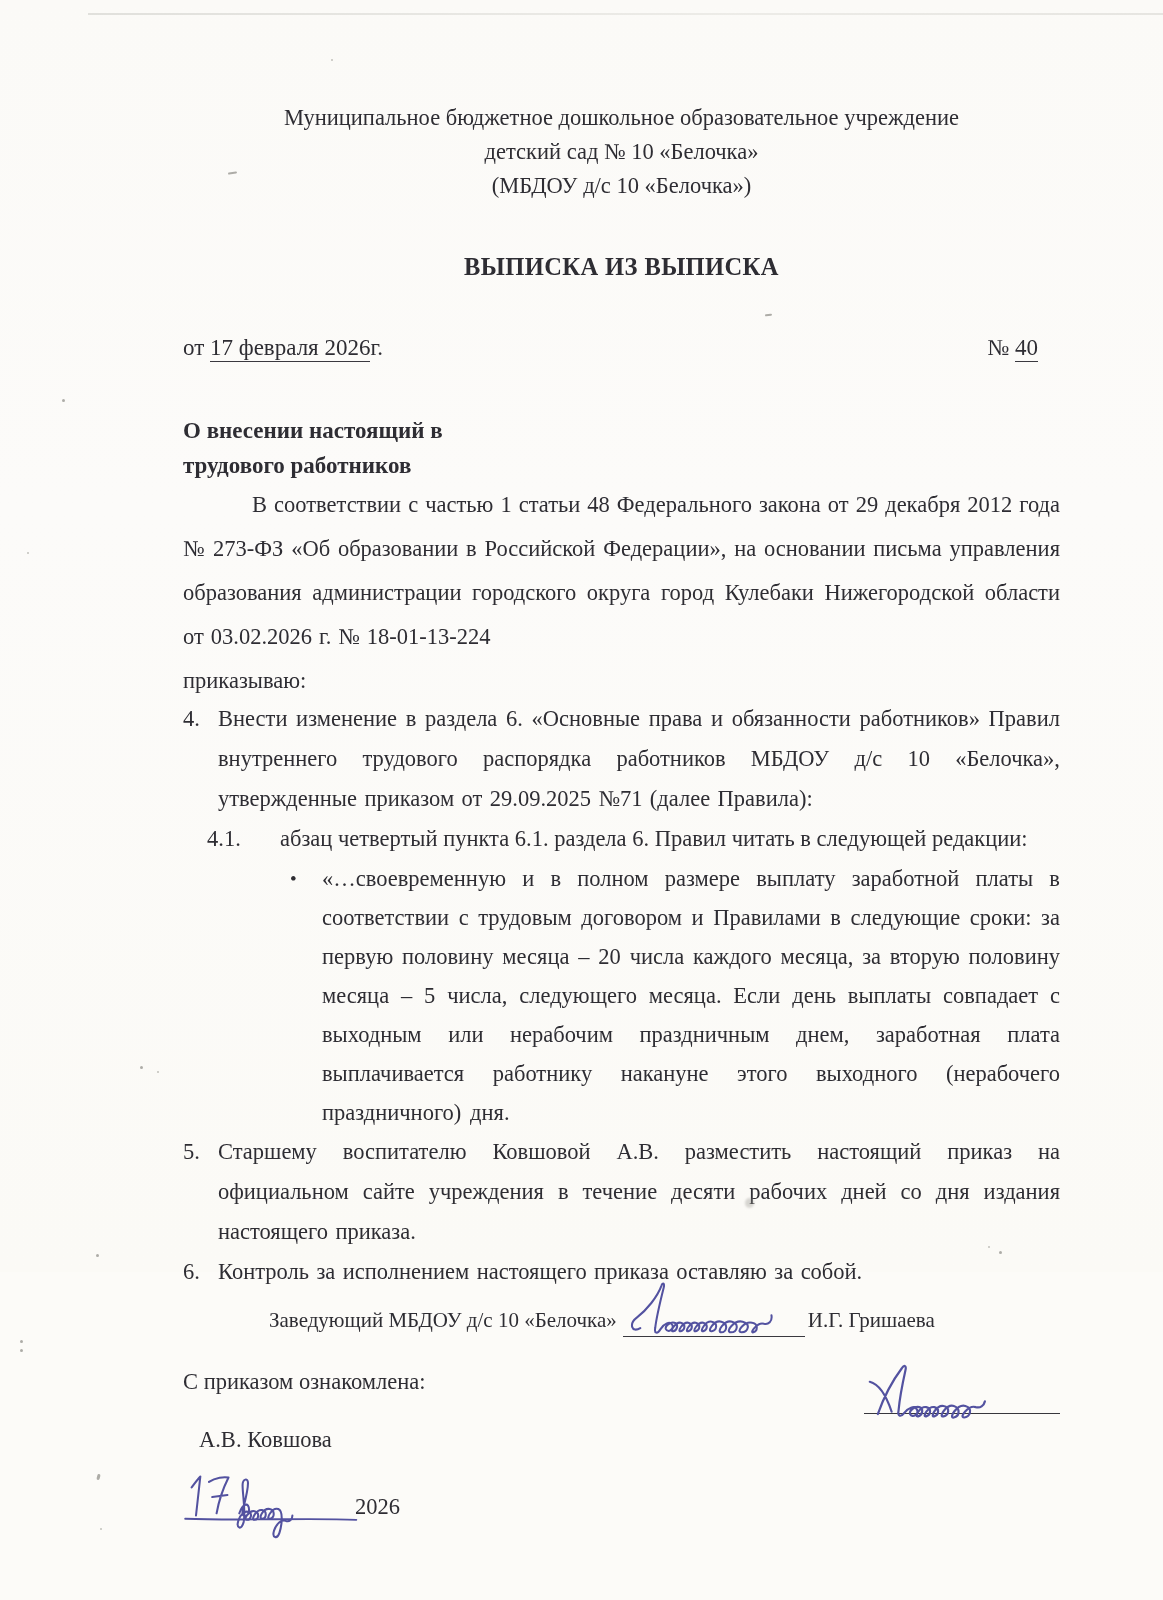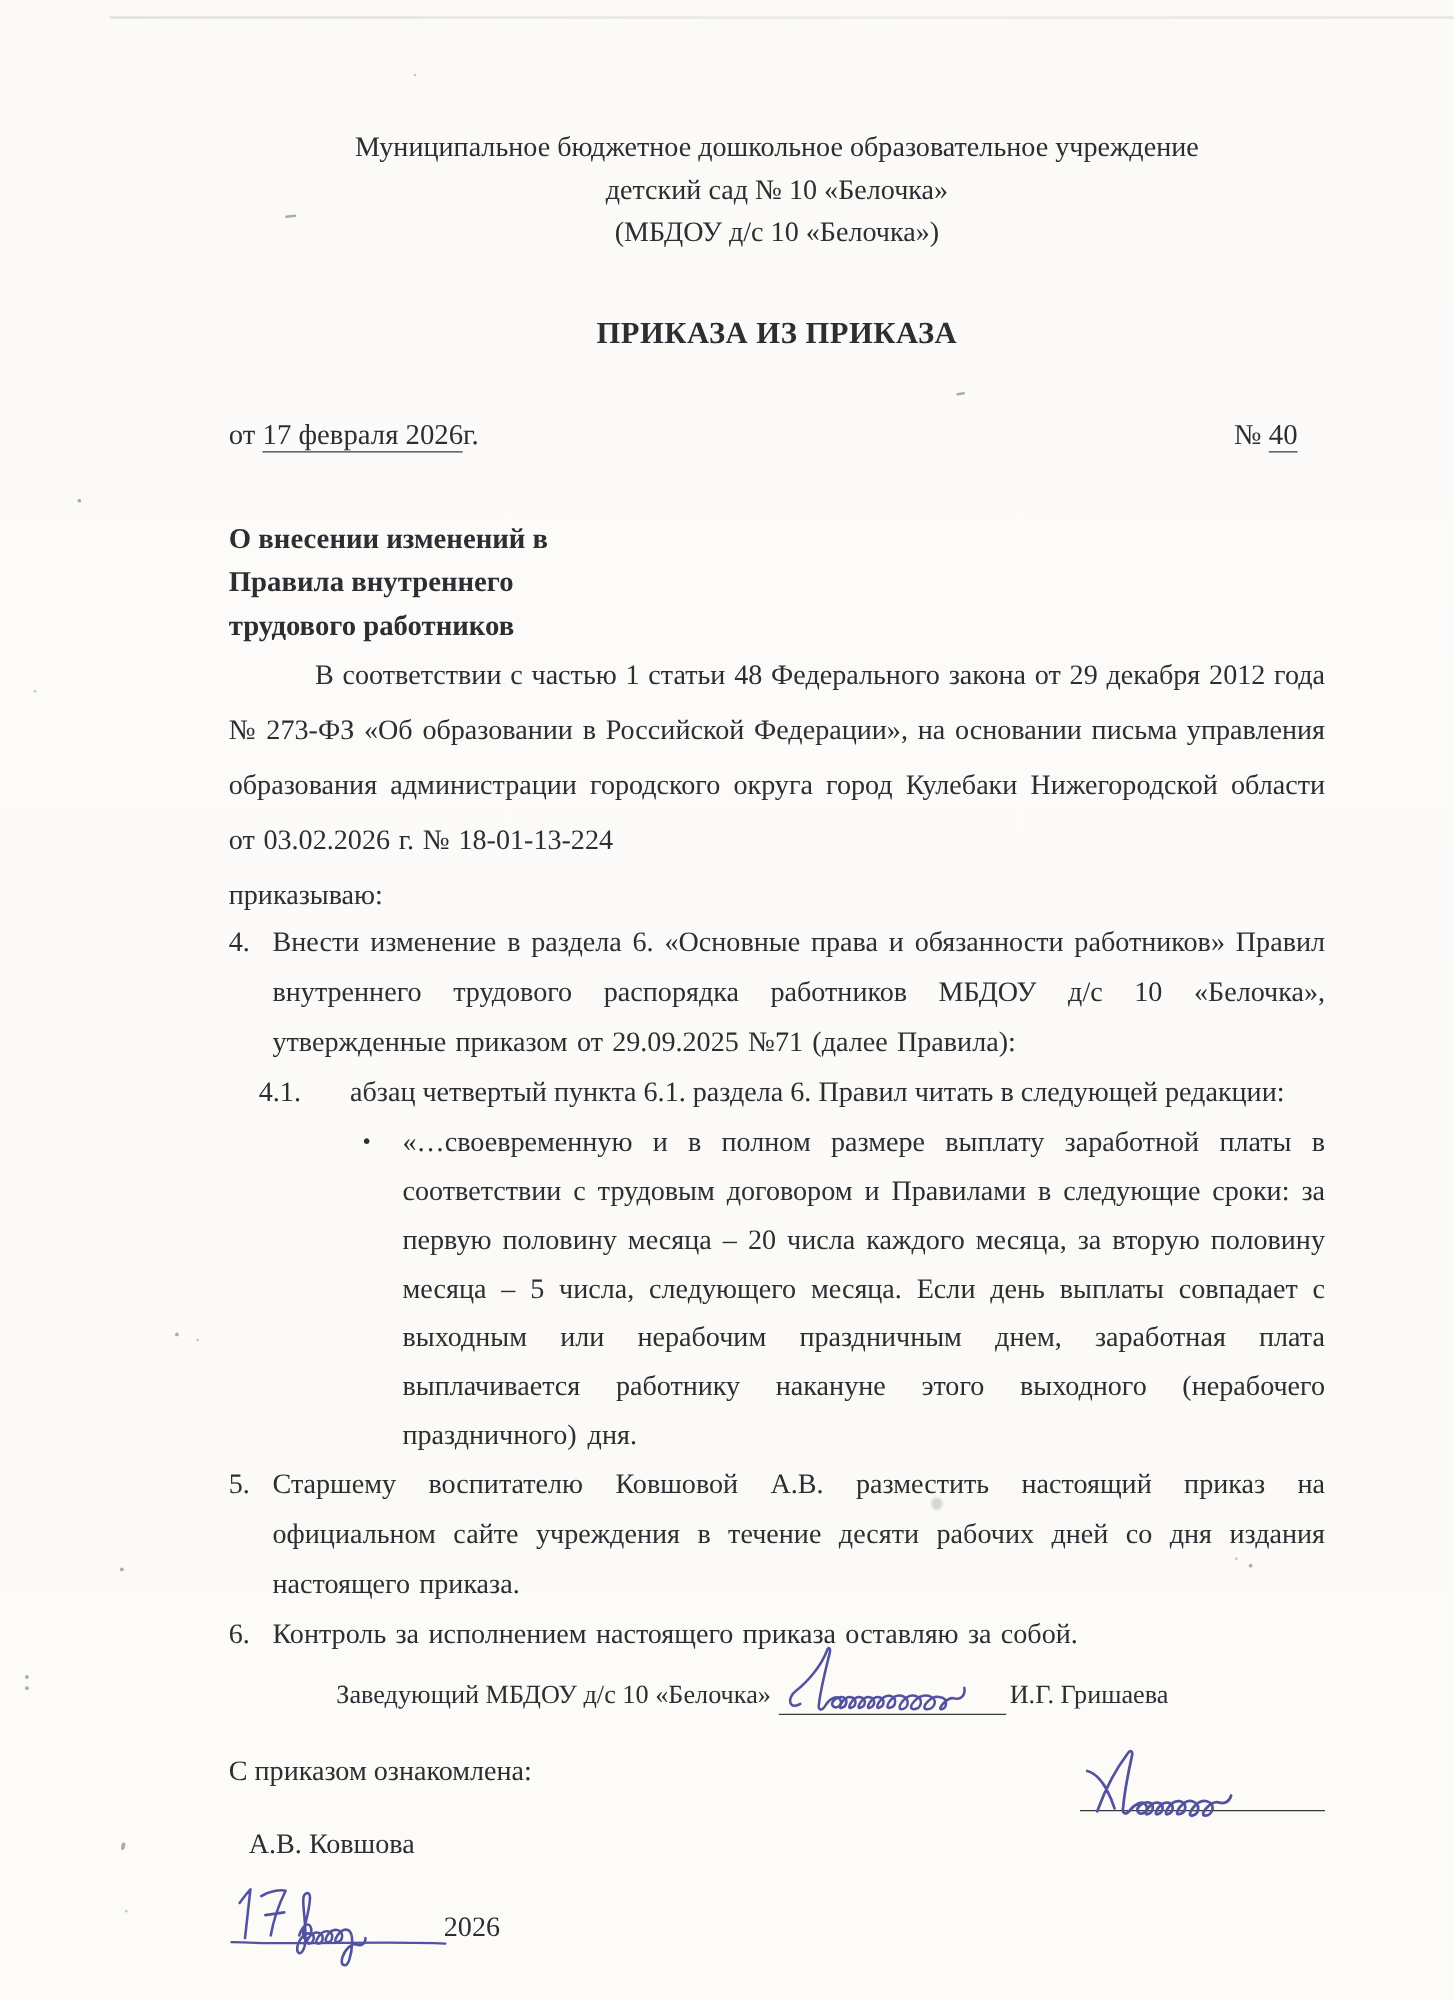--- a/index.html
+++ b/index.html
@@ -79,34 +79,33 @@
   <div class="art comma" style="left:97px; top:1474px;"></div>
   <div class="art dot-sm" style="left:100px; top:1528px;"></div>
   <div class="art dot-sm" style="left:988px; top:1246px;"></div>
 
   <div class="org-header">
     <div>Муниципальное бюджетное дошкольное образовательное учреждение</div>
     <div>детский сад № 10 «Белочка»</div>
     <div>(МБДОУ д/с 10 «Белочка»)</div>
   </div>
 
-  <div class="doc-title">ПРИКАЗА ИЗ ПРИКАЗА</div>
+  <div class="doc-title">ВЫПИСКА ИЗ ВЫПИСКА</div>
 
   <div class="meta-row">
     <div>
       <span>от </span><span class="u">17 февраля 2026</span><span>г.</span>
     </div>
     <div class="meta-num">
       <span>№ </span><span class="u">40</span>
     </div>
   </div>
 
   <div class="subject">
-    <div>О внесении изменений в</div>
-    <div>Правила внутреннего</div>
+    <div>О внесении настоящий в</div>
     <div>трудового работников</div>
   </div>
 
   <p class="preamble">В соответствии с частью 1 статьи 48 Федерального закона от 29 декабря 2012 года № 273-ФЗ «Об образовании в Российской Федерации», на основании письма управления образования администрации городского округа город Кулебаки Нижегородской области от 03.02.2026 г.  № 18-01-13-224</p>
   <p class="decree">приказываю:</p>
 
   <div class="olist">
     <div class="item">
       <span class="item-num">4.</span>
       <span class="item-text">Внести изменение в раздела 6. «Основные права и обязанности работников» Правил внутреннего трудового распорядка работников МБДОУ д/с 10 «Белочка», утвержденные приказом от 29.09.2025 №71 (далее Правила):</span>

